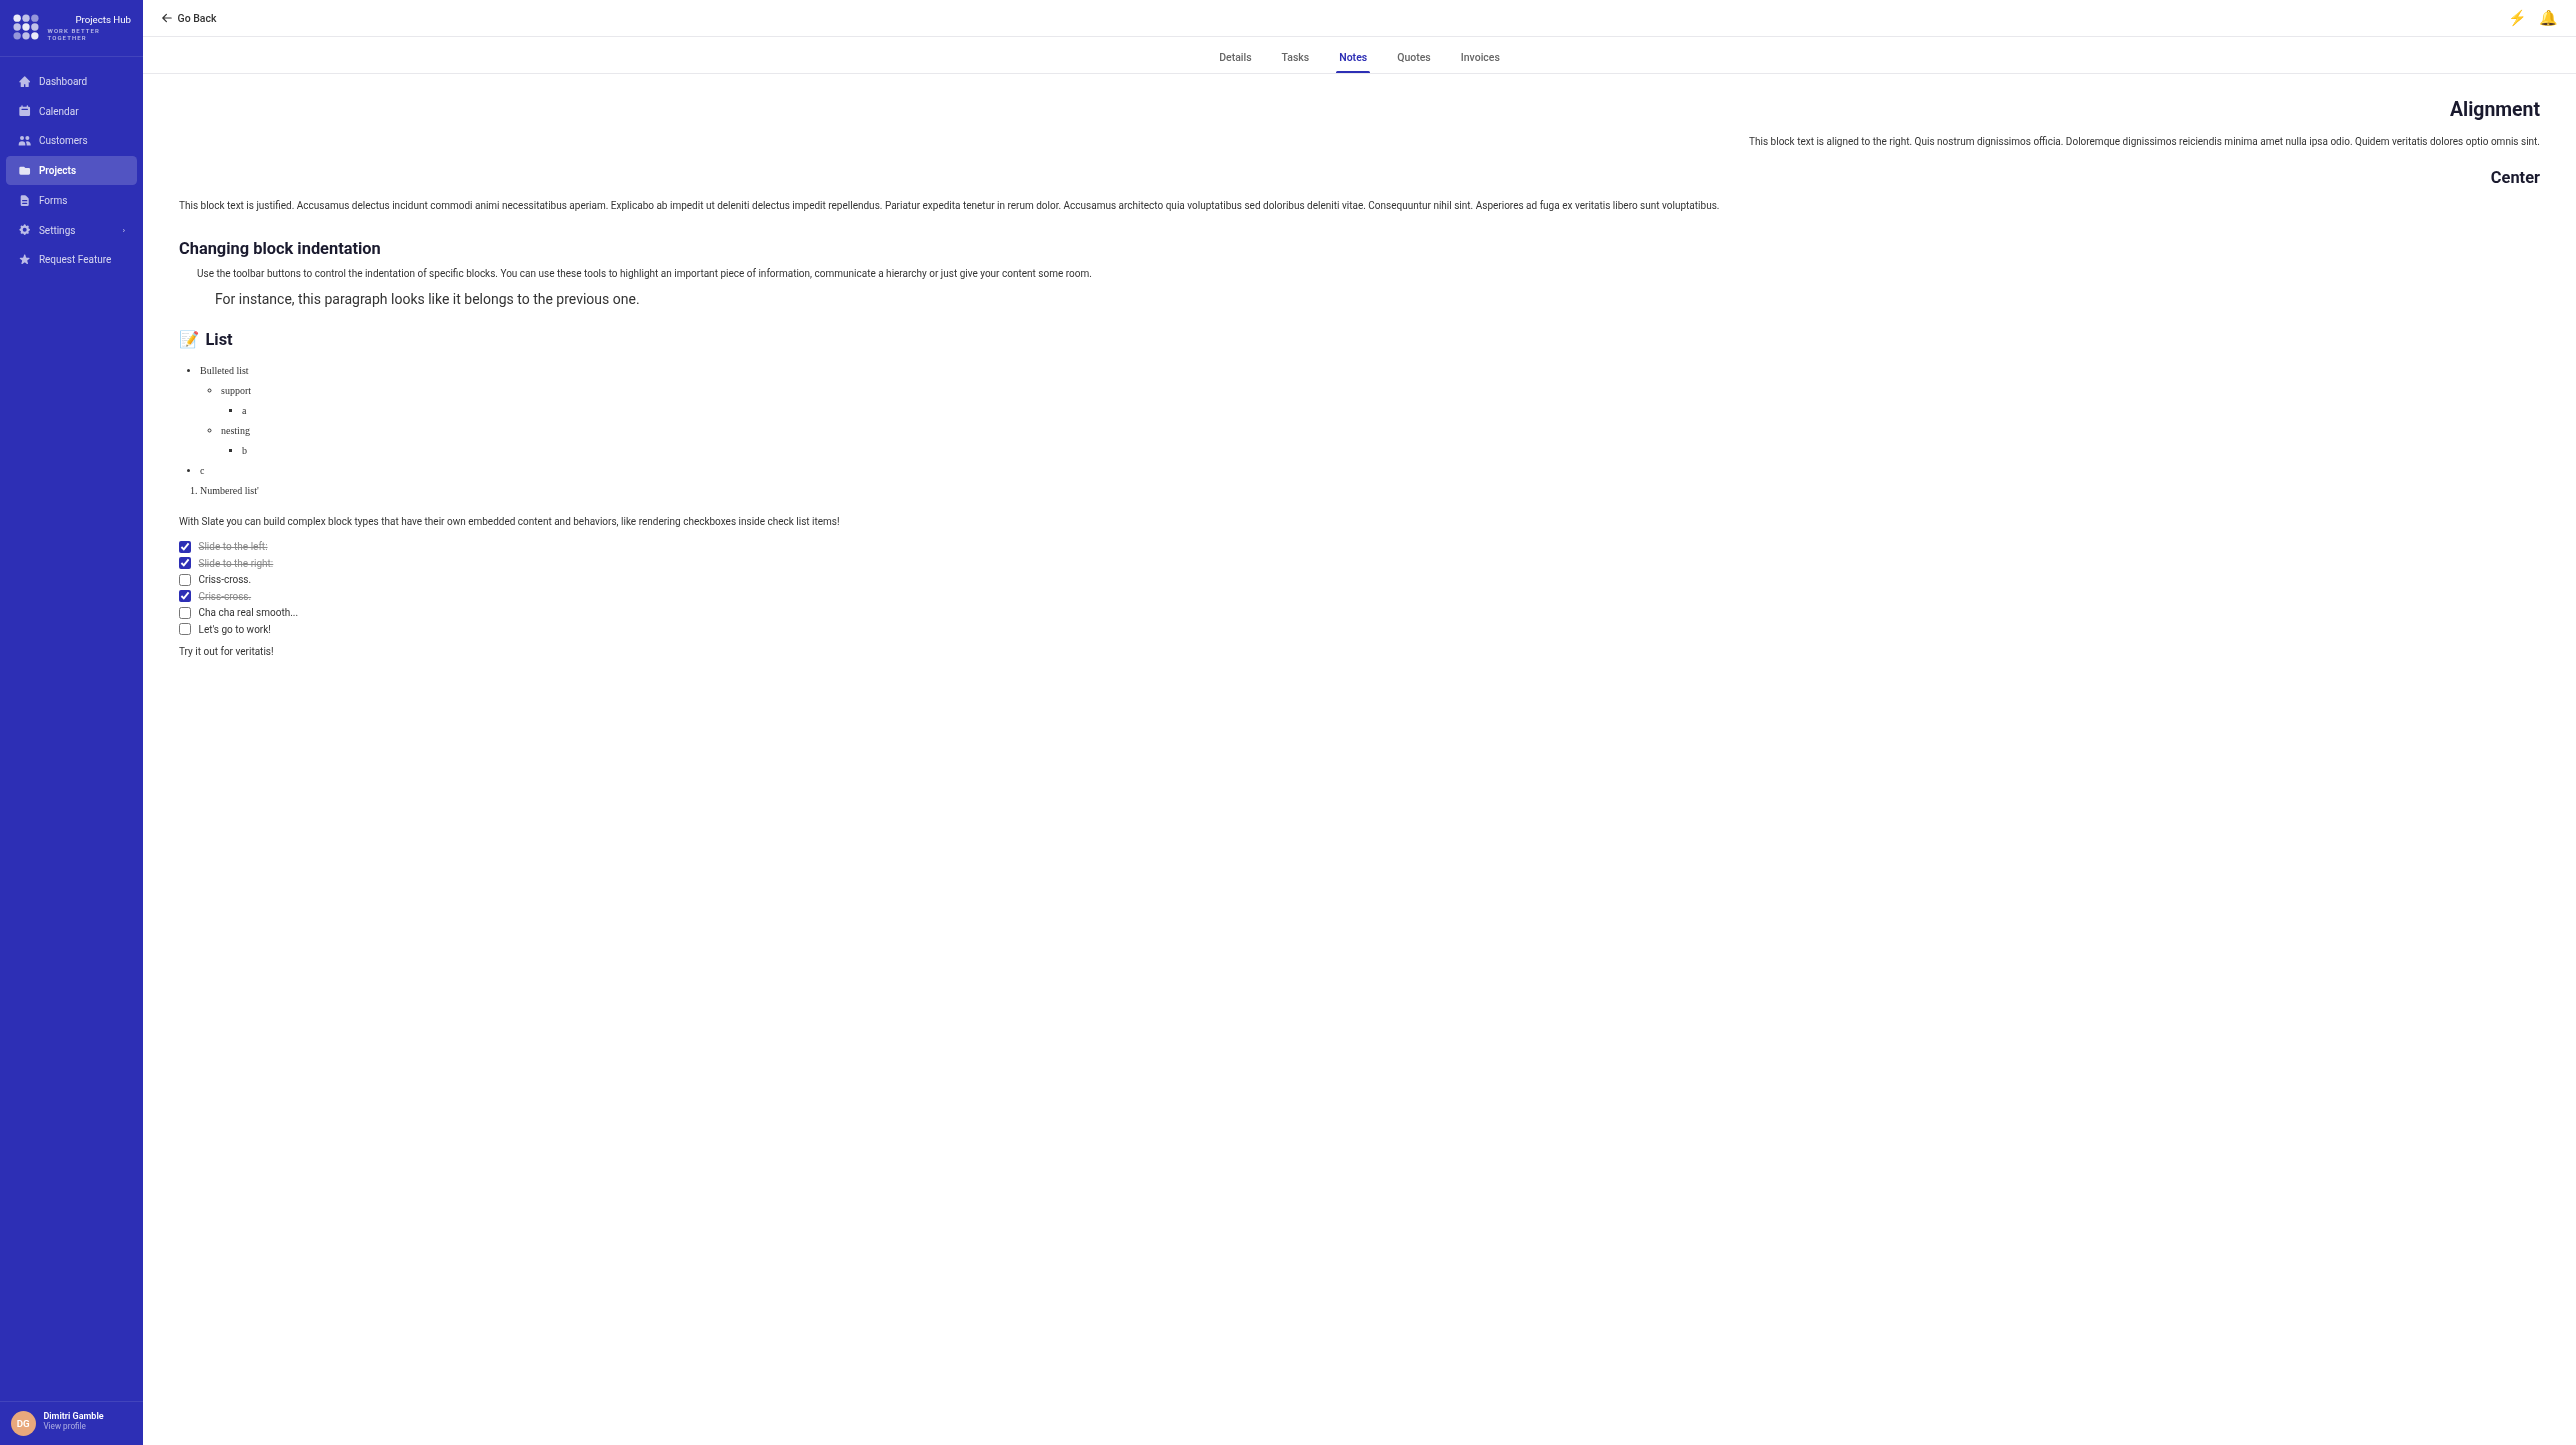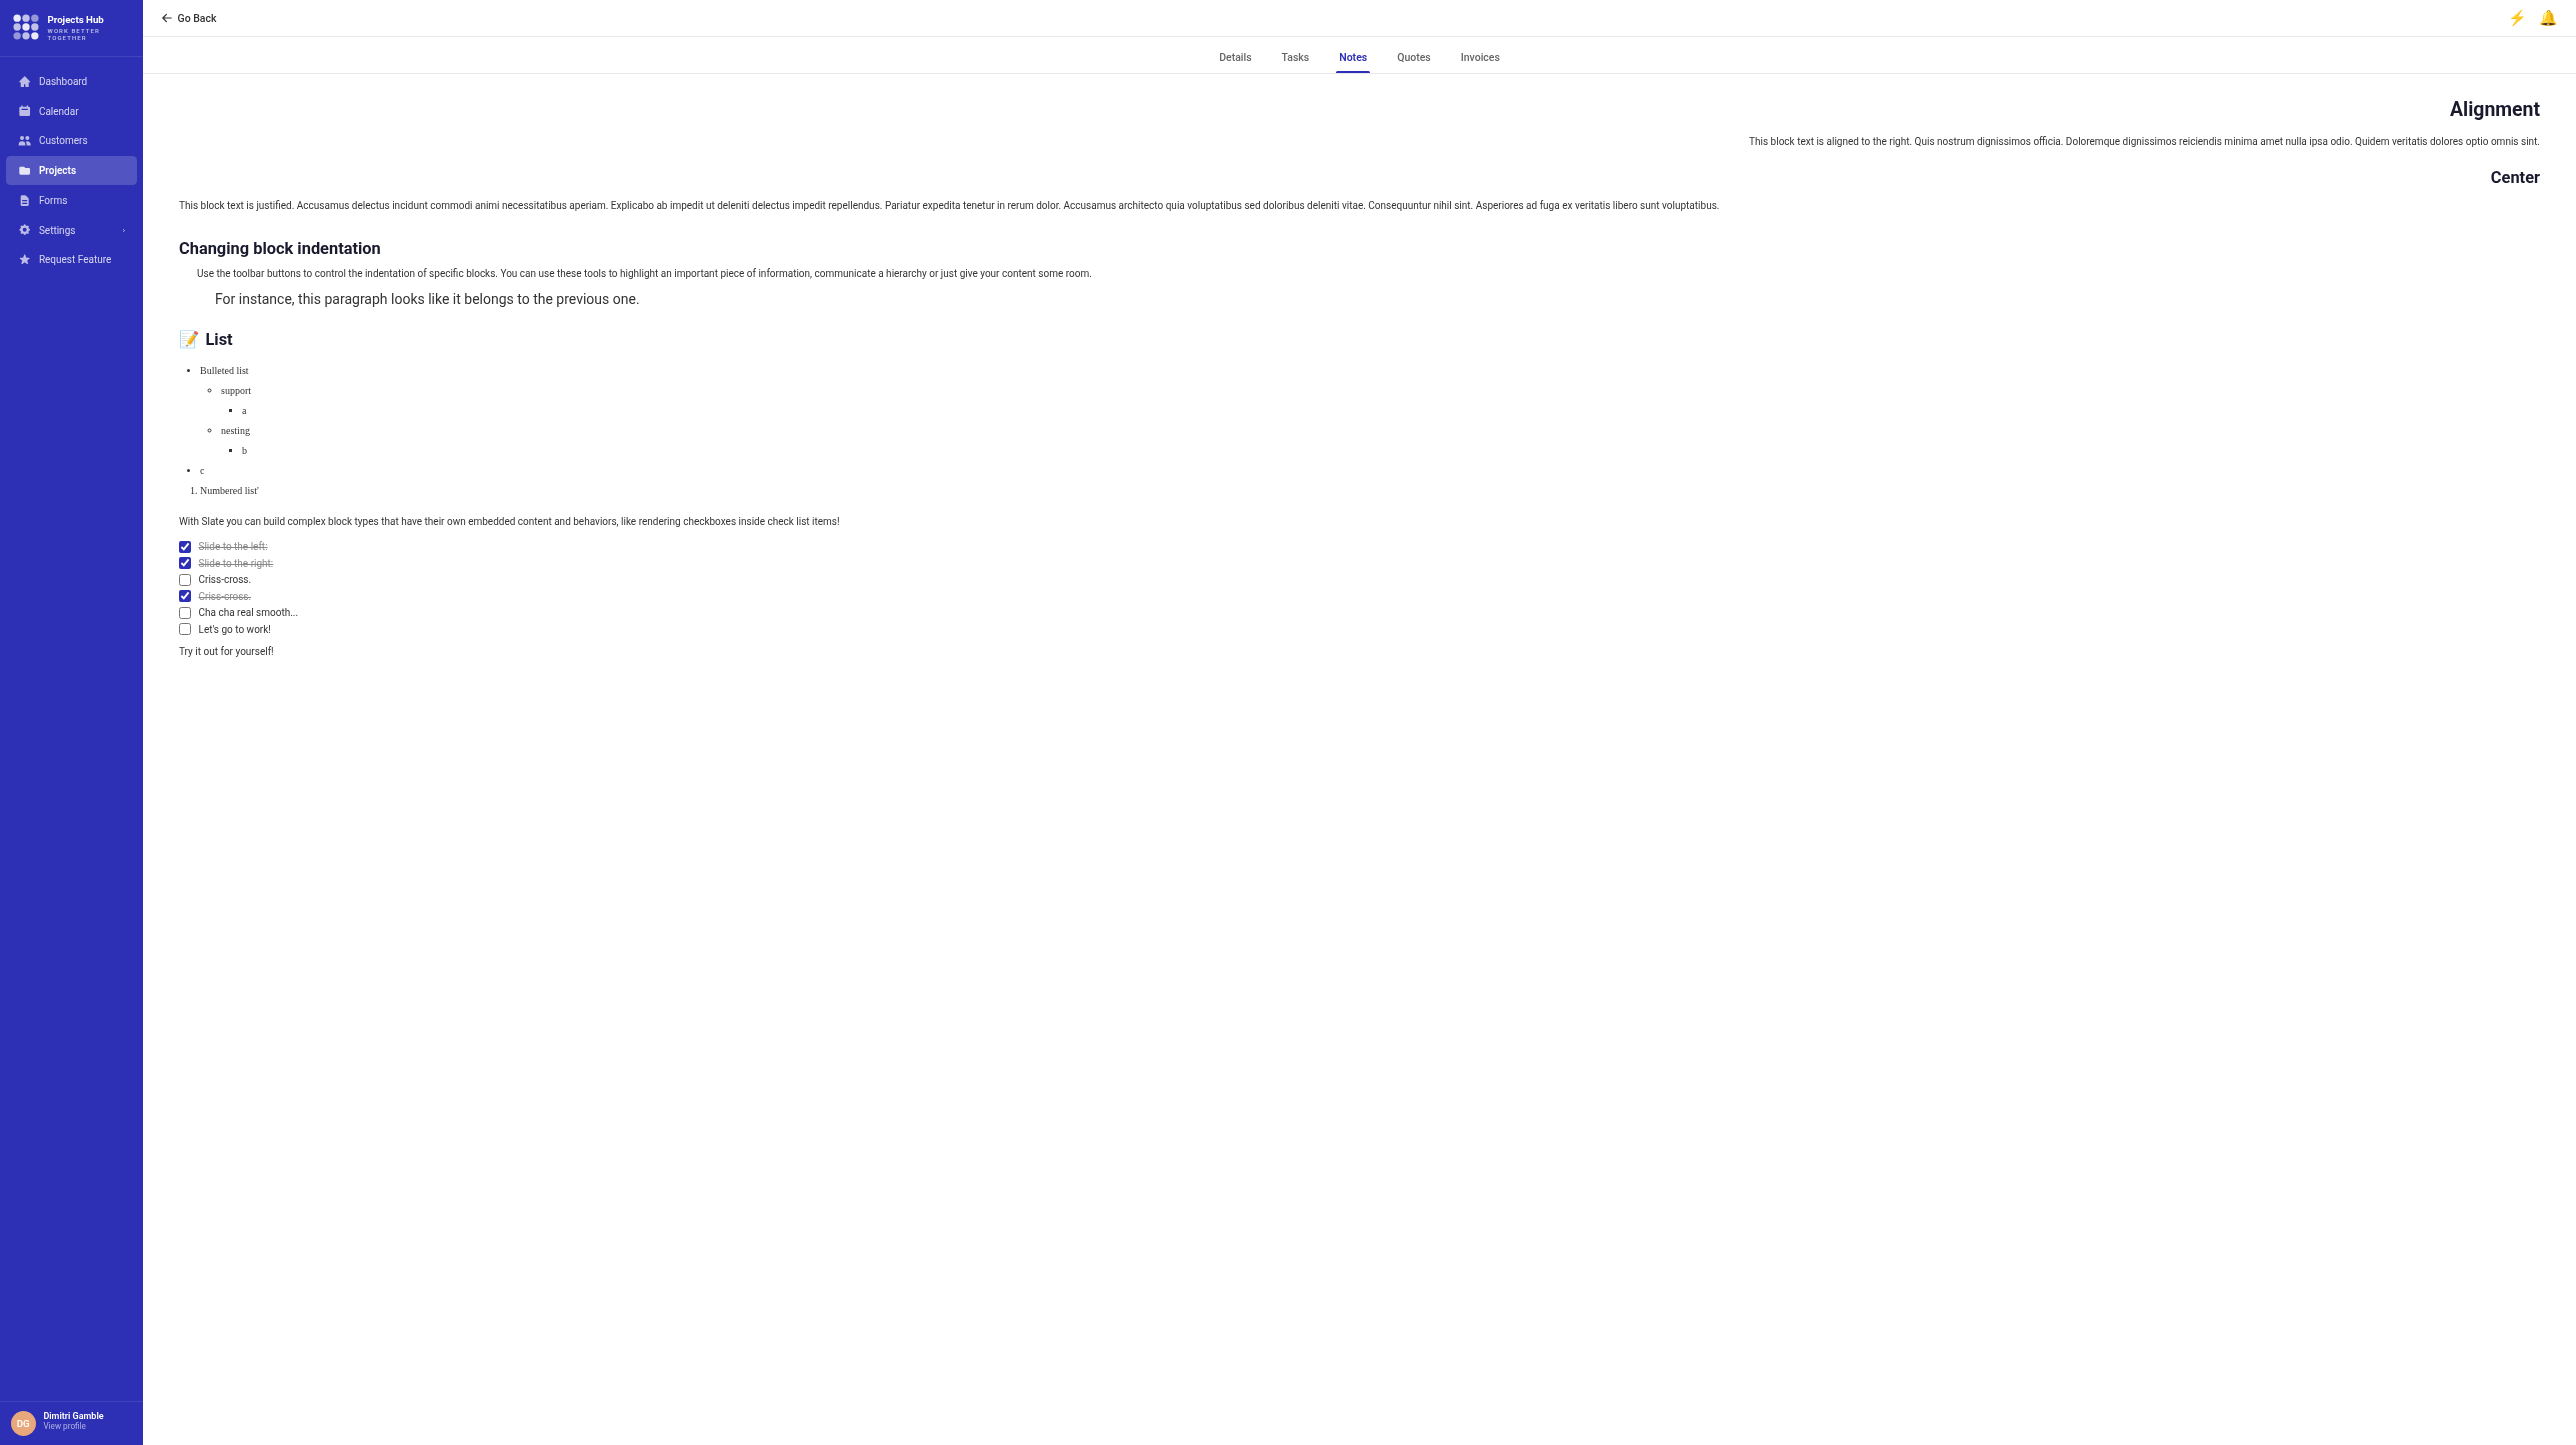--- a/index.html
+++ b/index.html
@@ -23,22 +23,23 @@
       margin-bottom: 6px;
     }
     .logo-icon {
       width: 28px;
       height: 28px;
       flex-shrink: 0;
     }
     .logo-text {
       color: white;
       font-size: 9.7px;
-      font-weight: 700;
+      font-weight: 400;
       line-height: 1.2;
+      text-align: right;
     }
     .logo-subtext {
       color: rgba(255,255,255,0.7);
       font-size: 6px;
       letter-spacing: 1.1px;
       font-weight: 500;
       margin-top: 1.5px;
     }
     .sidebar-nav {
       flex: 1;
@@ -437,16 +438,16 @@
       <div class="checkbox-item">
         <input type="checkbox" style="">
         <span>Cha cha real smooth...</span>
       </div>
       <div class="checkbox-item">
         <input type="checkbox" style="">
         <span>Let's go to work!</span>
       </div>
     </div>
 
-    <p class="try-text">Try it out for yourself!</p>
+    <p class="try-text">Try it out for veritatis!</p>
   </div>
 </div>
 
 
 </body></html>

